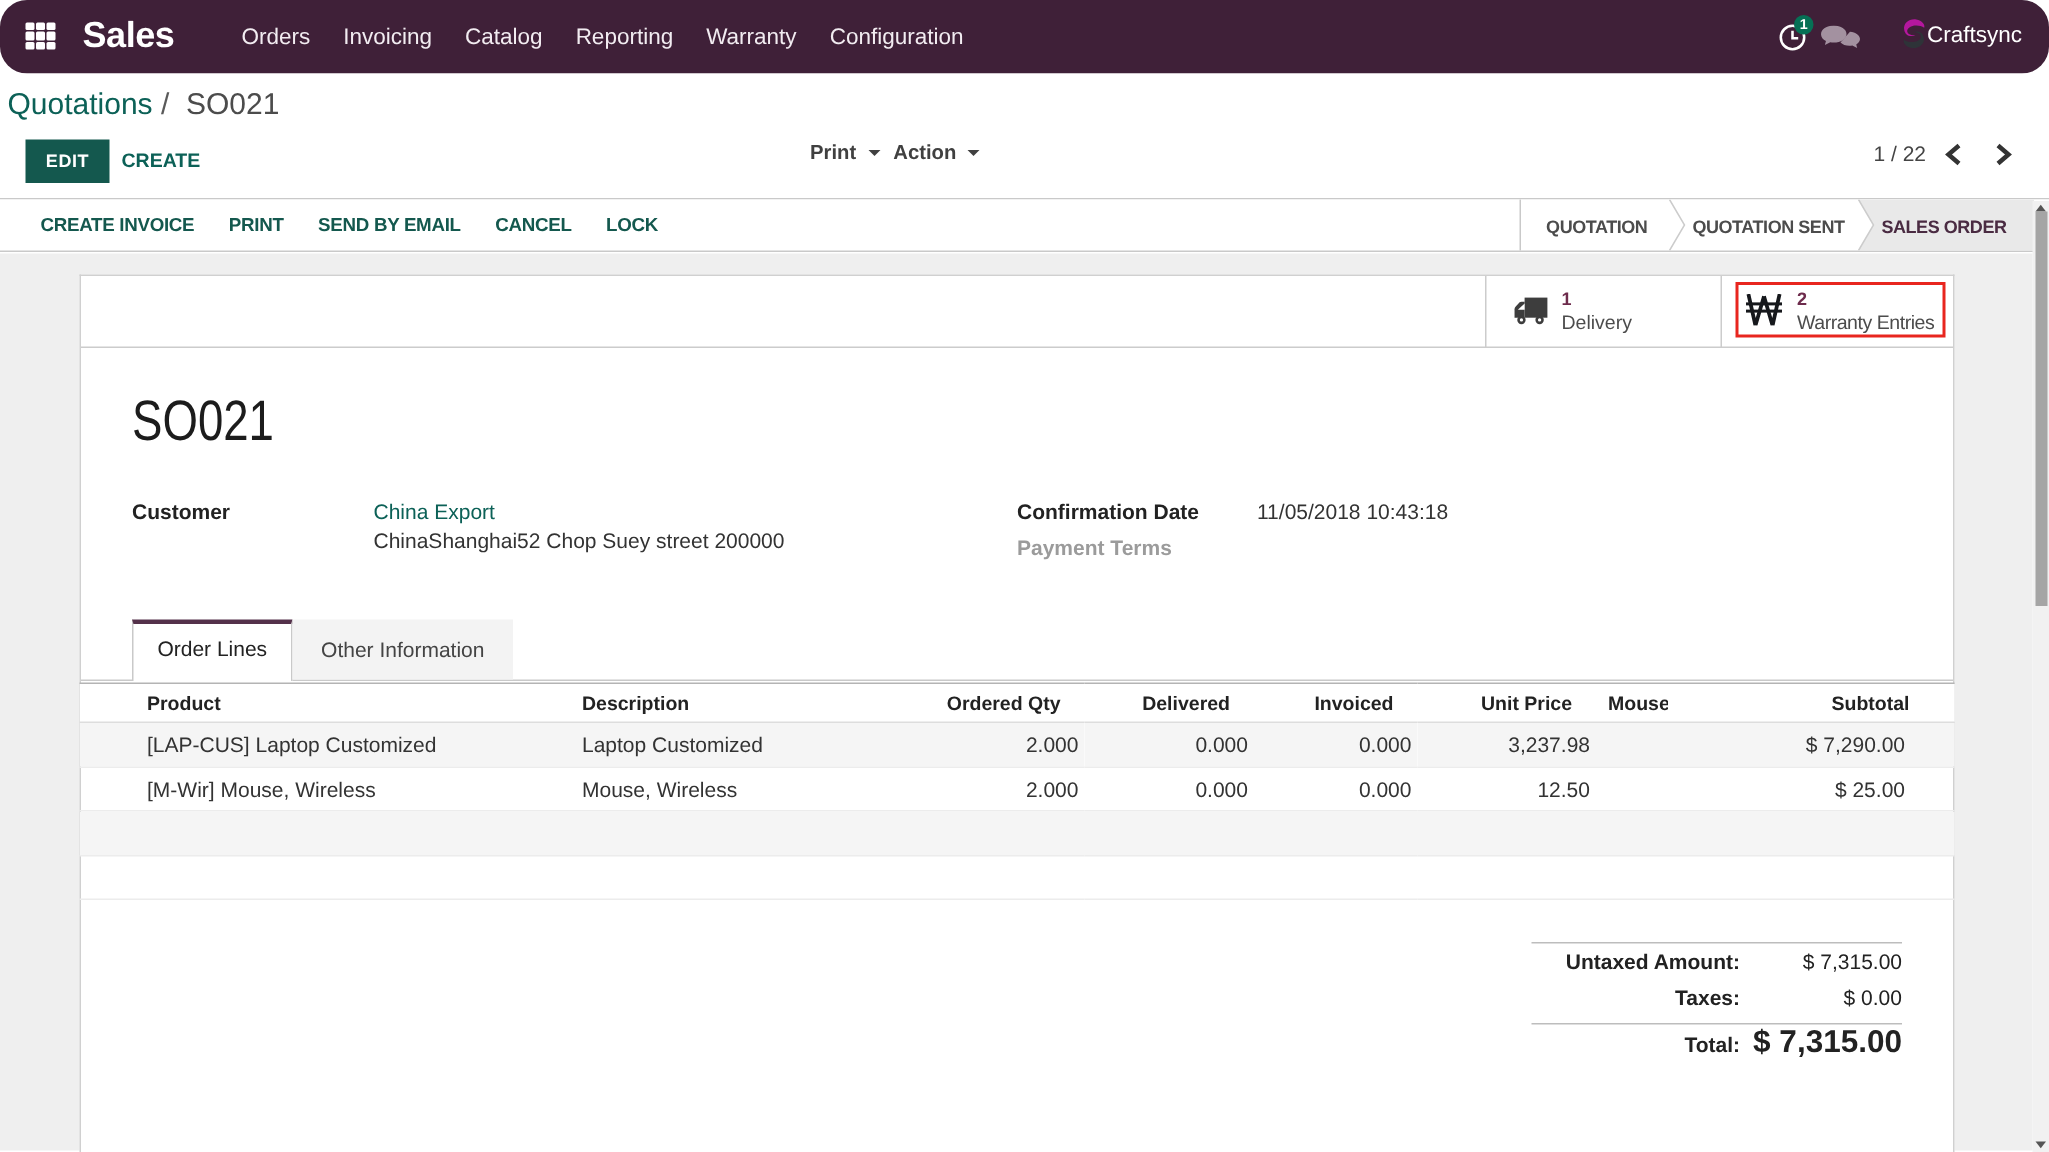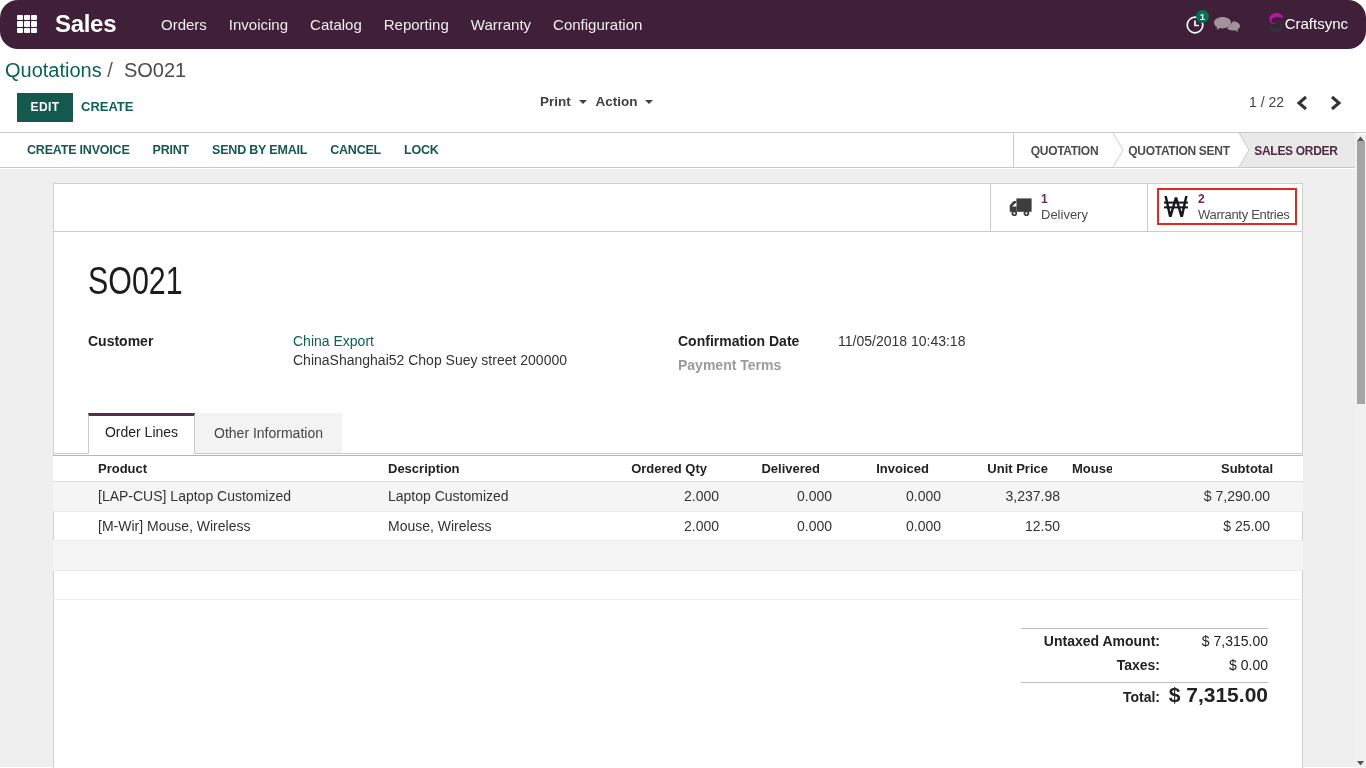--- a/index.html
+++ b/index.html
@@ -184,21 +184,21 @@
         </svg>
         <div style="position:absolute;left:50px;top:9px" class="num">2</div>
         <div style="position:absolute;left:50px;top:23px;letter-spacing:-.3px" class="lbl">Warranty Entries</div>
       </div>
     </div>
 
     <div class="so-title">SO021</div>
 
     <div class="fgroup" style="left:34px;">
       <span class="flabel">Customer</span>
-      <div style="position:absolute; left:161px; top:0; width:420px;margin-left:44px;">
+      <div style="position:absolute; left:161px; top:0; width:420px;">
         <a class="teal">China Export</a><br>
         <span style="color:#333; display:inline-block; margin-top:3px;">ChinaShanghai52 Chop Suey street 200000</span>
       </div>
     </div>
     <div class="fgroup" style="left:624px;">
       <span class="flabel">Confirmation Date</span>
       <div style="position:absolute; left:160px; top:0; width:300px; color:#333;">11/05/2018 10:43:18</div>
       <div class="fgray" style="position:absolute; left:0; top:24px;">Payment Terms</div>
     </div>
 

